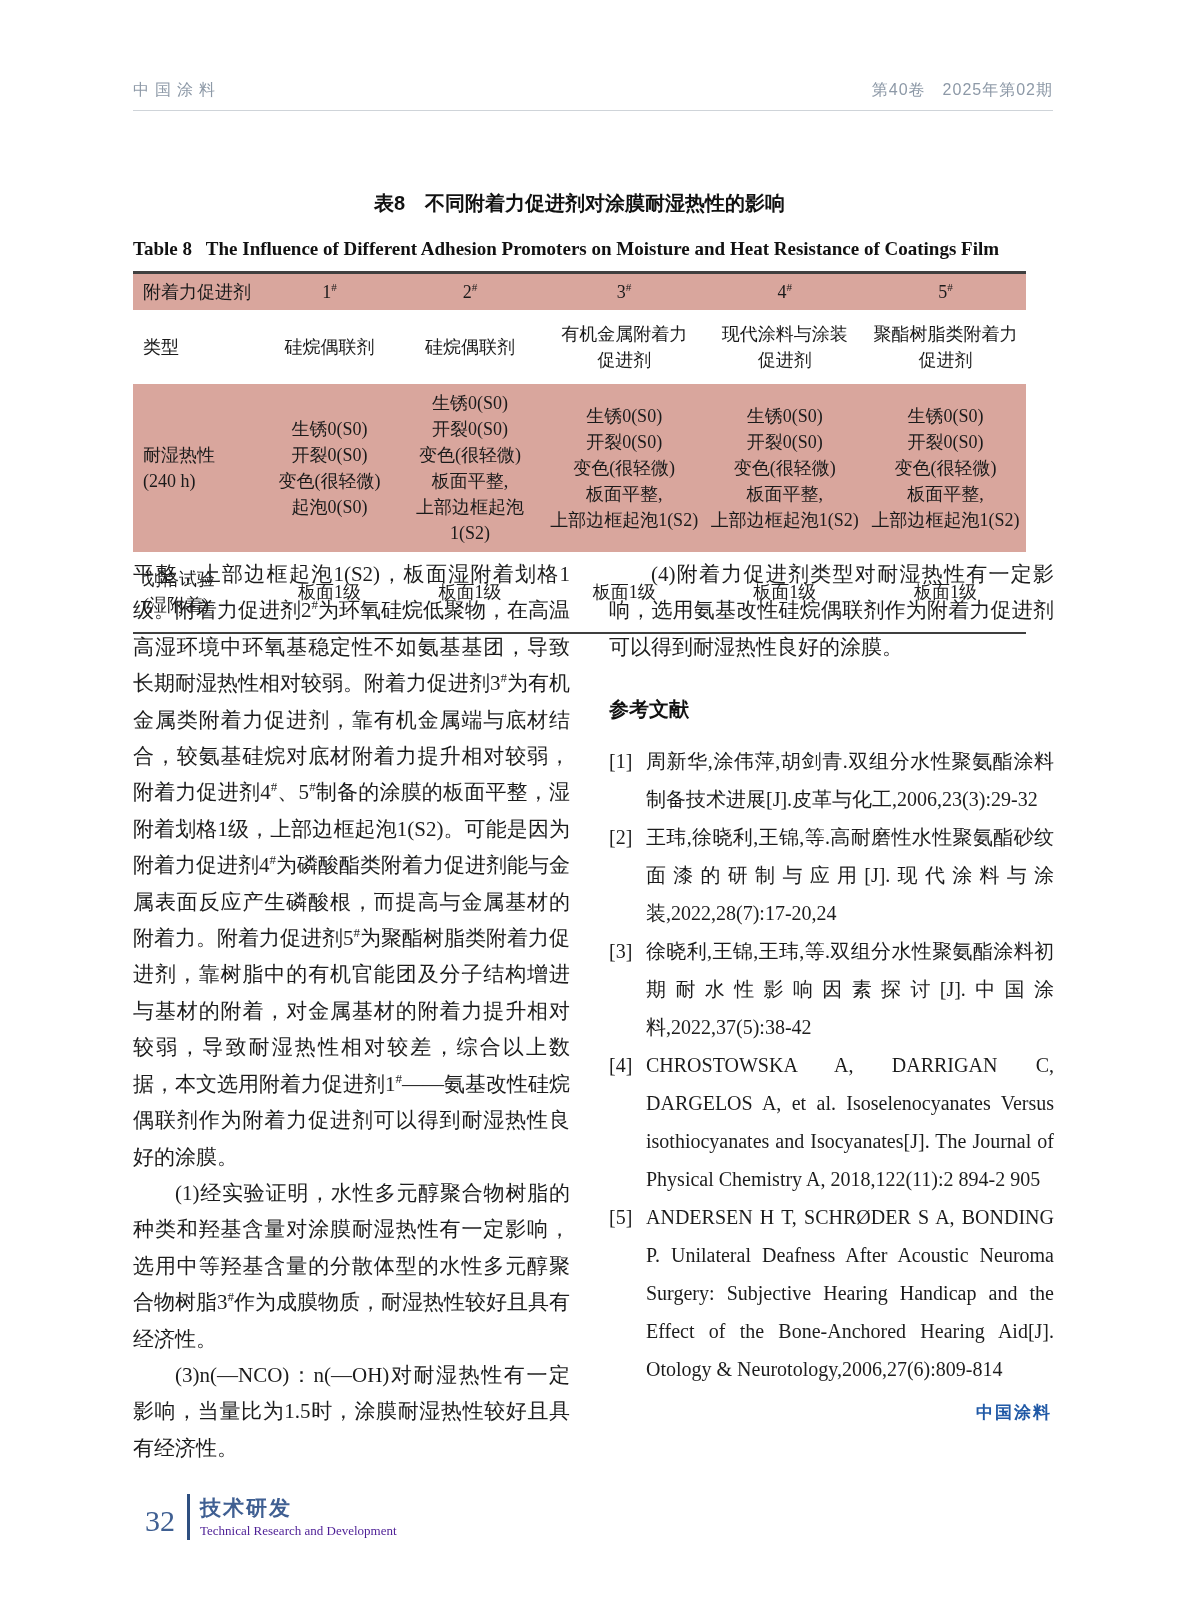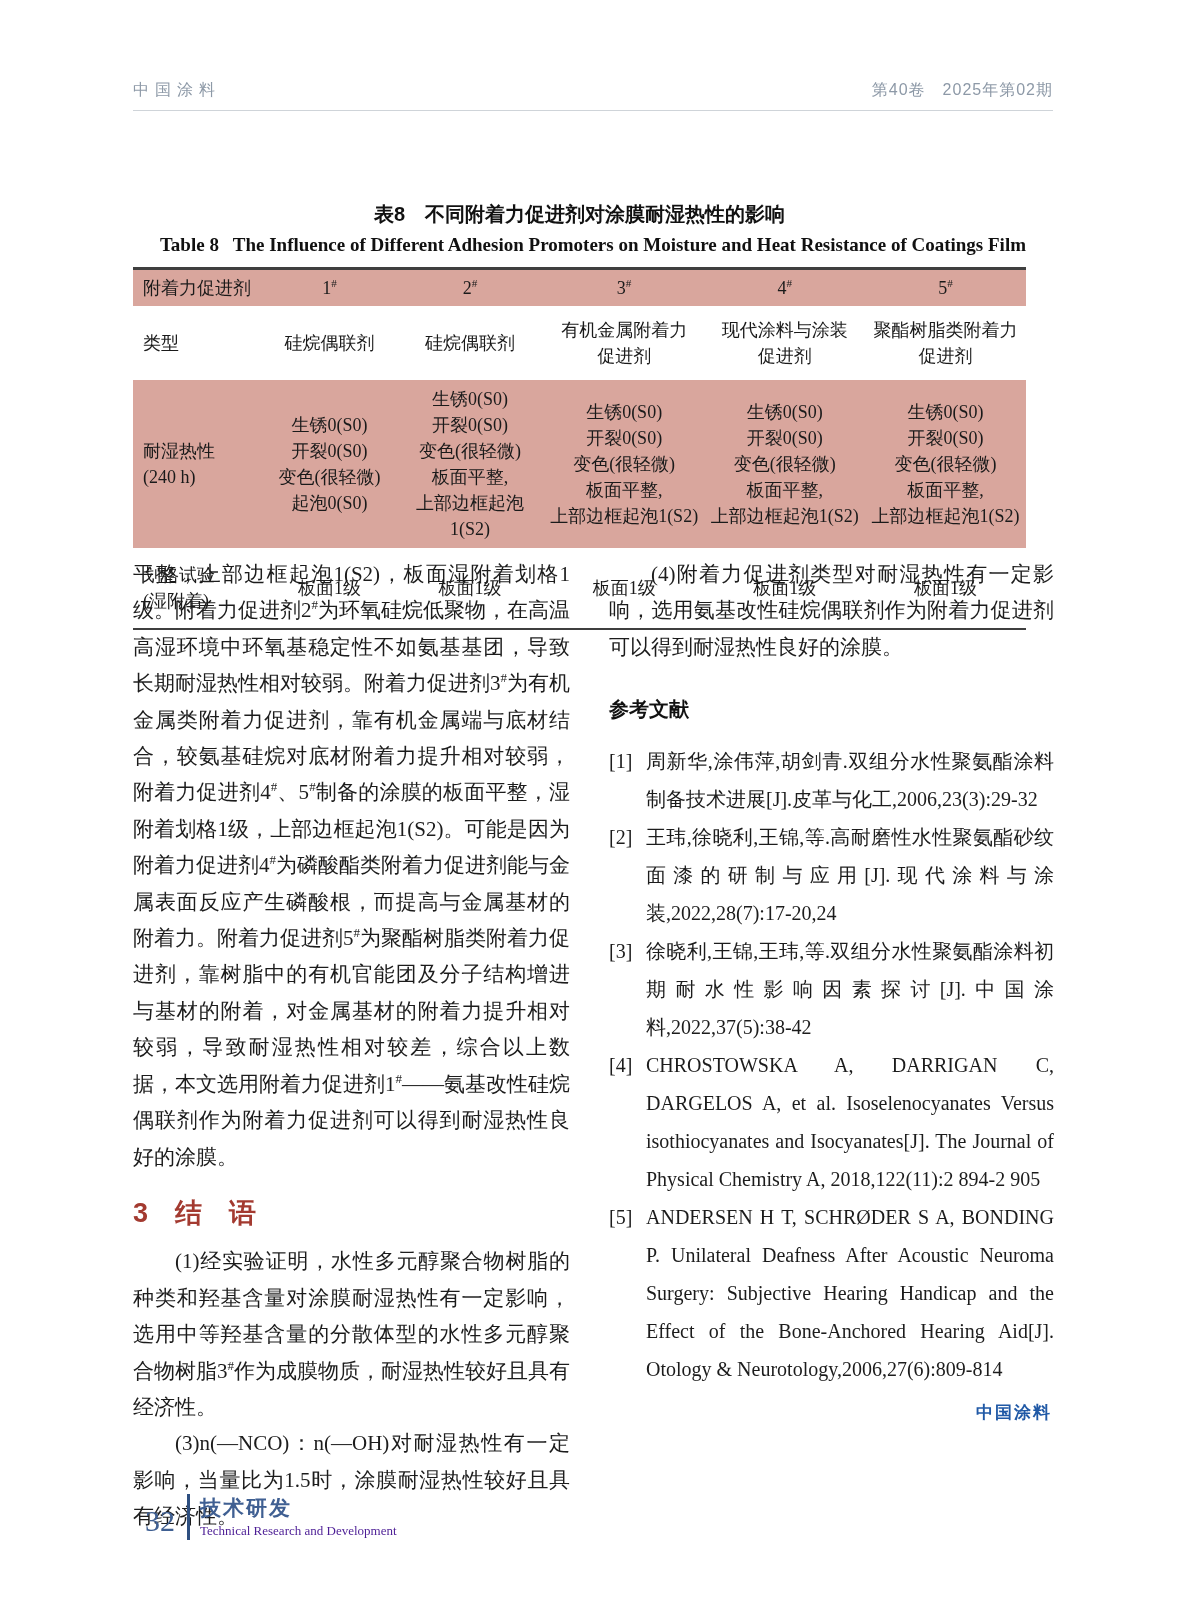--- a/index.html
+++ b/index.html
@@ -10,25 +10,25 @@
   
   .page-header { position:absolute; top:80px; left:133px; width:920px;
     display:flex; justify-content:space-between; align-items:flex-end;
     padding-bottom:9px; border-bottom:1px solid #cfd4d9;
     font-family:"Liberation Sans","DejaVu Sans",sans-serif;
     color:#8d99a7; font-size:16px; }
   .journal-name { letter-spacing:6px; }
   .issue-info { letter-spacing:1px; white-space:pre; }
 
   
-  .table-block { position:absolute; top:201px; left:133px; width:893px; }
+  .table-block { position:absolute; top:190px; left:133px; width:893px; }
   .tbl-title-zh { text-align:center; font-family:"Liberation Sans","DejaVu Sans",sans-serif;
     font-weight:bold; font-size:20px; color:#111; white-space:pre; }
-  .tbl-title-en { text-align:right; font-weight:bold; font-size:19px; color:#111;
-    margin-top:6px; white-space:pre; }
+  .tbl-title-en { text-align:left; font-weight:bold; font-size:19px; color:#111;
+    margin-top:21px; white-space:pre; }
   table.results { width:100%; border-collapse:collapse; margin-top:11px;
     border-top:3px solid #3f3f3f; border-bottom:2px solid #3f3f3f;
     font-size:18px; color:#1a1a1a; }
   table.results td, table.results th { font-weight:normal; text-align:center;
     vertical-align:middle; white-space:pre-line; line-height:26px; padding:6px 2px; }
   table.results .lbl { text-align:left; padding-left:10px; }
   tr.band { background:#d9a69d; }
   tr.hdr td { padding:5px 2px; }
   tr.type-row td { padding:11px 2px; }
   tr.grid-row td { padding:14px 2px; }
@@ -145,21 +145,20 @@
           <td>板面1级</td>
           <td>板面1级</td>
           <td>板面1级</td>
         </tr>
       </tbody>
     </table>
   </section>
 
   <section class="col col-left">
     <p class="para no-indent">平整，上部边框起泡1(S2)，板面湿附着划格1级。附着力促进剂2<sup class="hash">#</sup>为环氧硅烷低聚物，在高温高湿环境中环氧基稳定性不如氨基基团，导致长期耐湿热性相对较弱。附着力促进剂3<sup class="hash">#</sup>为有机金属类附着力促进剂，靠有机金属端与底材结合，较氨基硅烷对底材附着力提升相对较弱，附着力促进剂4<sup class="hash">#</sup>、5<sup class="hash">#</sup>制备的涂膜的板面平整，湿附着划格1级，上部边框起泡1(S2)。可能是因为附着力促进剂4<sup class="hash">#</sup>为磷酸酯类附着力促进剂能与金属表面反应产生磷酸根，而提高与金属基材的附着力。附着力促进剂5<sup class="hash">#</sup>为聚酯树脂类附着力促进剂，靠树脂中的有机官能团及分子结构增进与基材的附着，对金属基材的附着力提升相对较弱，导致耐湿热性相对较差，综合以上数据，本文选用附着力促进剂1<sup class="hash">#</sup>——氨基改性硅烷偶联剂作为附着力促进剂可以得到耐湿热性良好的涂膜。</p>
-    <h2 class="section-heading">3　结　语</h2>
     <p class="para">(1)经实验证明，水性多元醇聚合物树脂的种类和羟基含量对涂膜耐湿热性有一定影响，选用中等羟基含量的分散体型的水性多元醇聚合物树脂3<sup class="hash">#</sup>作为成膜物质，耐湿热性较好且具有经济性。</p>
     <p class="para">(3)n(—NCO)：n(—OH)对耐湿热性有一定影响，当量比为1.5时，涂膜耐湿热性较好且具有经济性。</p>
   </section>
 
   <section class="col col-right">
     <p class="para">(4)附着力促进剂类型对耐湿热性有一定影响，选用氨基改性硅烷偶联剂作为附着力促进剂可以得到耐湿热性良好的涂膜。</p>
     <h3 class="refs-heading">参考文献</h3>
 
     <div class="ref">
       <span class="ref-num">[1]</span>

